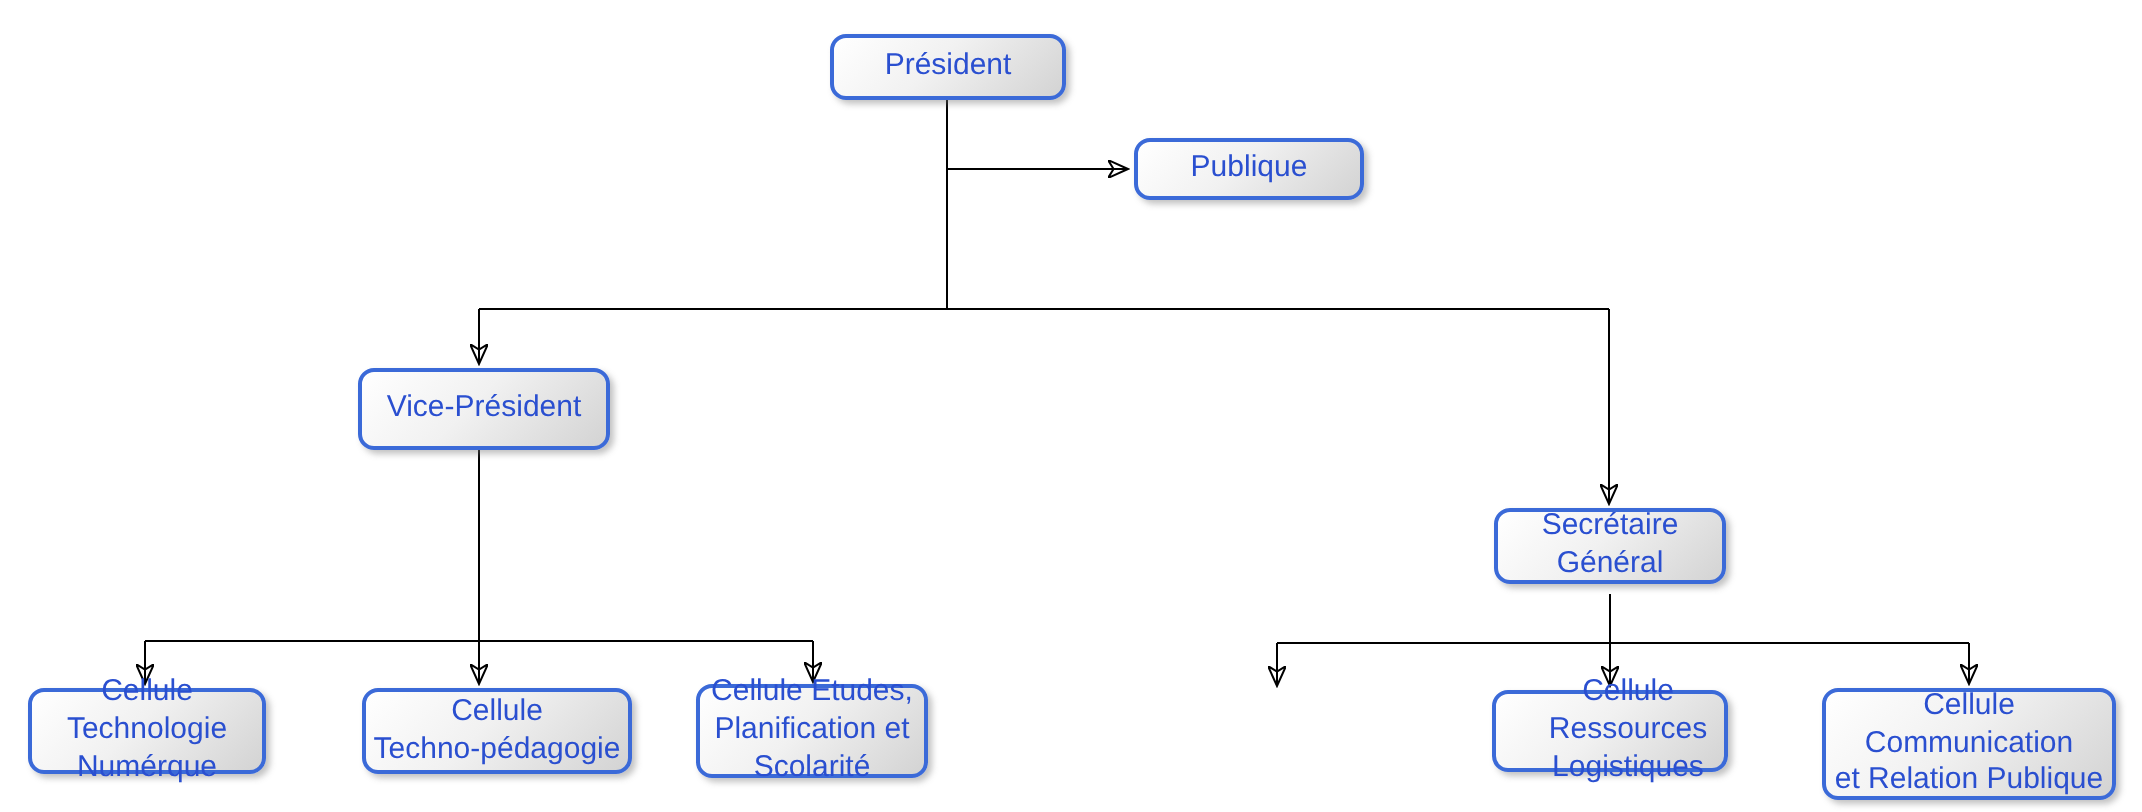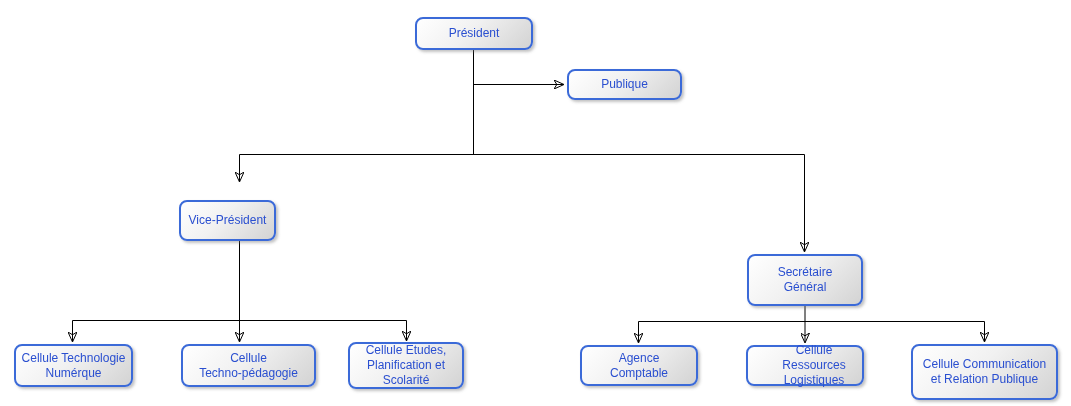--- a/index.html
+++ b/index.html
@@ -27,21 +27,21 @@
     stroke-width: 1;
   }
   .node {
     position: absolute;
     box-sizing: border-box;
     border: 2px solid #3b6ad8;
     border-radius: 8px;
     background: linear-gradient(135deg, #ffffff 0%, #f1f1f1 45%, #d3d3d3 100%);
     box-shadow: 2px 2px 3px rgba(120,120,120,0.45);
     color: #2a4fd0;
-    font-size: 12px;
+    font-size: 15px;
     line-height: 1.25;
     display: flex;
     align-items: center;
     justify-content: center;
     text-align: center;
     white-space: pre-line;
   }
 </style>
 </head>
 <body>
@@ -75,37 +75,35 @@
     <path d="M638.5,321.5 H984.5"></path>
     <path d="M638.5,321.5 V342" marker-end="url(#arrow)"></path>
     <path d="M805,321.5 V342" marker-end="url(#arrow)"></path>
     <path d="M984.5,321.5 V341" marker-end="url(#arrow)"></path>
   </svg>
 
   <div class="node" style="left:415px; top:17px; width:118px; height:33px;">Président</div>
 
   <div class="node" style="left:567px; top:69px; width:115px; height:31px;">Publique</div>
 
-  <div class="node" style="left:179px; top:200px; width:97px; height:41px;">Vice-Président</div>
+  <div class="node" style="left:179px; top:184px; width:126px; height:41px;">Vice-Président</div>
 
-  <div class="node" style="left:747px; top:254px; width:116px; height:52px;">Secrétaire
+  <div class="node" style="left:747px; top:254px; width:116px; height:38px;">Secrétaire
 Général</div>
 
   <div class="node" style="left:14px; top:344px; width:119px; height:43px;">Cellule Technologie
 Numérque</div>
 
   <div class="node" style="left:181px; top:344px; width:135px; height:43px;">Cellule
 Techno-pédagogie</div>
 
   <div class="node" style="left:348px; top:342px; width:116px; height:47px;">Cellule Etudes,
 Planification et
 Scolarité</div>
 
-  <div class="node" style="left:580px; top:345px; width:118px; height:41px;">Agence
-Comptable</div>
 
   <div class="node" style="left:746px; top:345px; width:118px; height:41px;padding-left:18px;">Cellule Ressources
 Logistiques</div>
 
   <div class="node" style="left:911px; top:344px; width:147px; height:56px;">Cellule Communication
 et Relation Publique</div>
 
 </div>
 
 </body></html>

